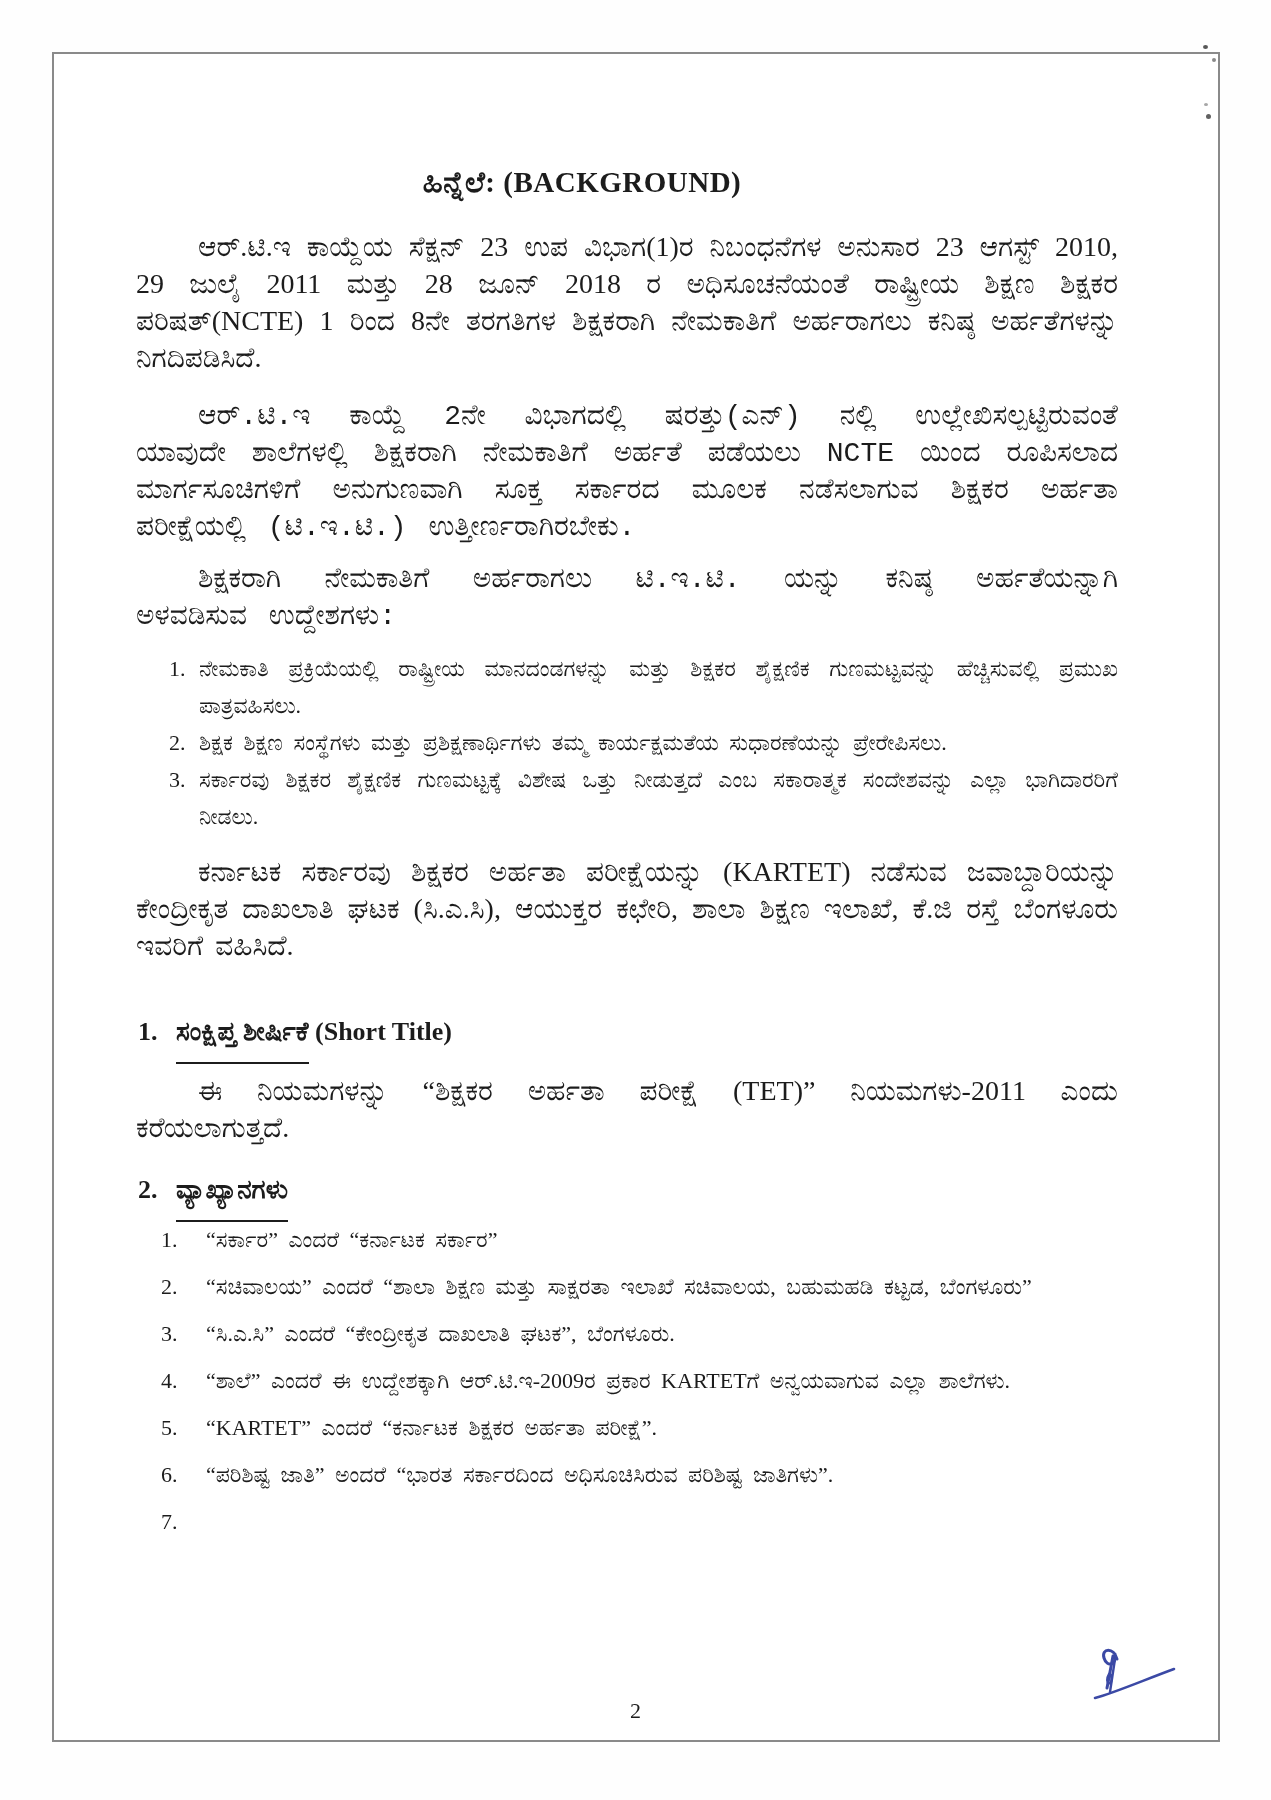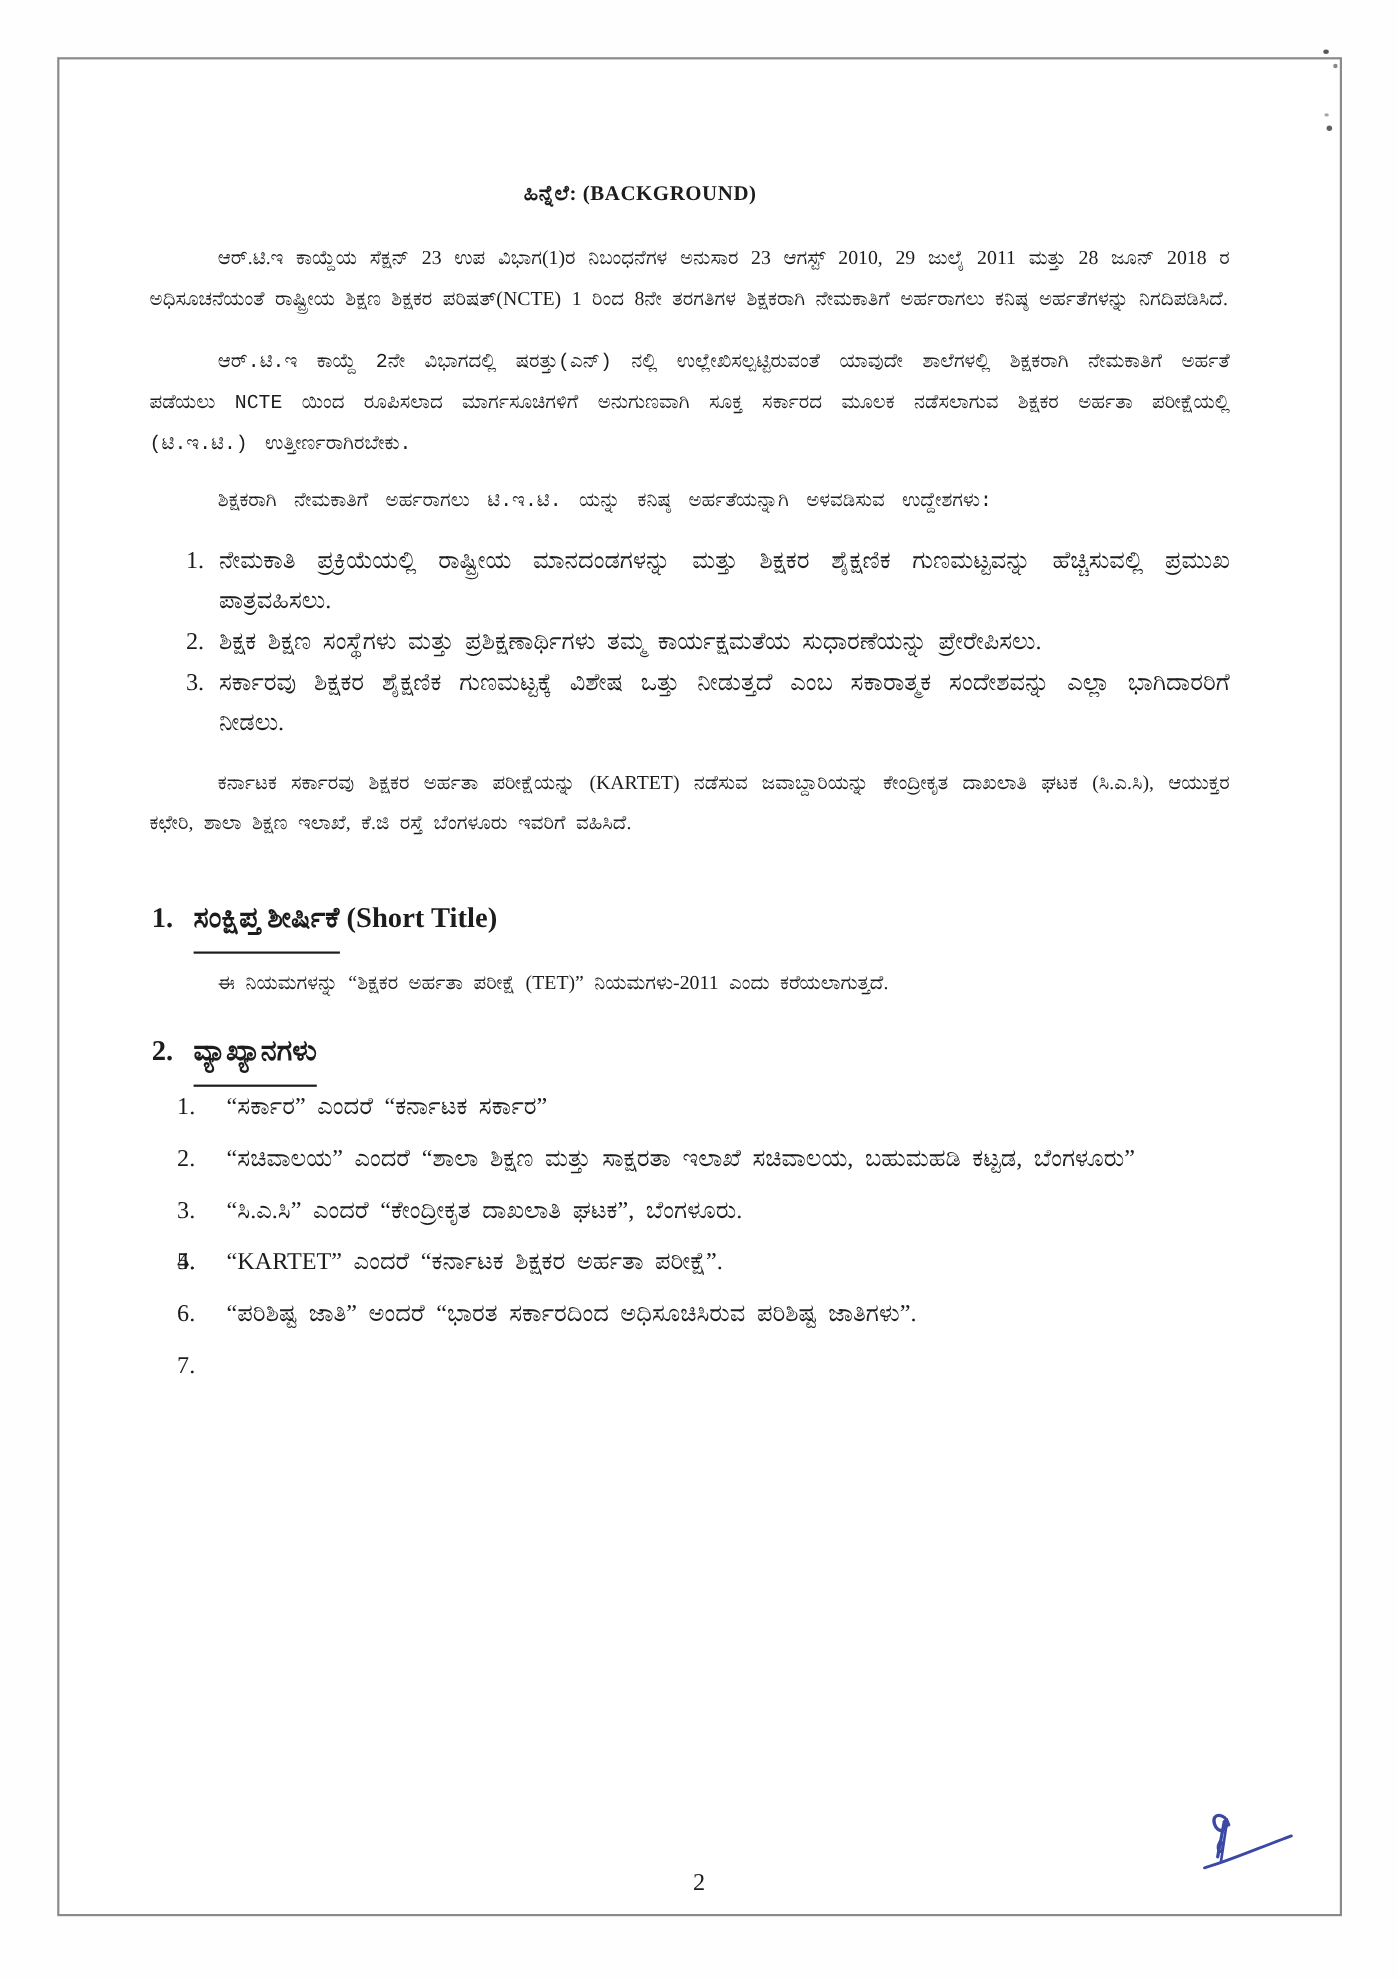--- a/index.html
+++ b/index.html
@@ -26,28 +26,28 @@
     box-sizing: border-box;
   }
   .content {
     position: absolute;
     left: 0;
     top: 0;
     right: 0;
     padding: 112px 100px 0 82px;
   }
   .doc-title {
-    font-size: 19px;
+    font-size: 29px;
     font-weight: bold;
     text-align: center;
     margin: 0 90px 28px 0;
     letter-spacing: 0.5px;
   }
   .para {
-    font-size: 18px;
+    font-size: 28px;
     line-height: 37px;
     text-align: justify;
     text-indent: 62px;
     word-spacing: 5px;
     margin: 0 0 22px 0;
   }
   .para.tight { margin-bottom: 15px; font-family: Liberation Mono, monospace; }
   .obj-list { margin: 0 0 18px 0; }
   .obj-row {
     position: relative;
@@ -174,20 +174,21 @@
       <div class="def-row">
         <span class="def-num">2.</span>
         <span>“ಸಚಿವಾಲಯ” ಎಂದರೆ “ಶಾಲಾ ಶಿಕ್ಷಣ ಮತ್ತು ಸಾಕ್ಷರತಾ ಇಲಾಖೆ ಸಚಿವಾಲಯ, ಬಹುಮಹಡಿ ಕಟ್ಟಡ, ಬೆಂಗಳೂರು”</span>
       </div>
       <div class="def-row">
         <span class="def-num">3.</span>
         <span>“ಸಿ.ಎ.ಸಿ” ಎಂದರೆ “ಕೇಂದ್ರೀಕೃತ ದಾಖಲಾತಿ ಘಟಕ”, ಬೆಂಗಳೂರು.</span>
       </div>
       <div class="def-row">
         <span class="def-num">4.</span>
+        <span>“ಶಾಲೆ” ಎಂದರೆ ಈ ಉದ್ದೇಶಕ್ಕಾಗಿ ಆರ್.ಟಿ.ಇ-2009ರ ಪ್ರಕಾರ KARTETಗೆ ಅನ್ವಯವಾಗುವ ಎಲ್ಲಾ ಶಾಲೆಗಳು.</span>
       </div>
       <div class="def-row">
         <span class="def-num">5.</span>
         <span>“KARTET” ಎಂದರೆ “ಕರ್ನಾಟಕ ಶಿಕ್ಷಕರ ಅರ್ಹತಾ ಪರೀಕ್ಷೆ”.</span>
       </div>
       <div class="def-row">
         <span class="def-num">6.</span>
         <span>“ಪರಿಶಿಷ್ಟ ಜಾತಿ” ಅಂದರೆ “ಭಾರತ ಸರ್ಕಾರದಿಂದ ಅಧಿಸೂಚಿಸಿರುವ ಪರಿಶಿಷ್ಟ ಜಾತಿಗಳು”.</span>
       </div>
       <div class="def-row">

